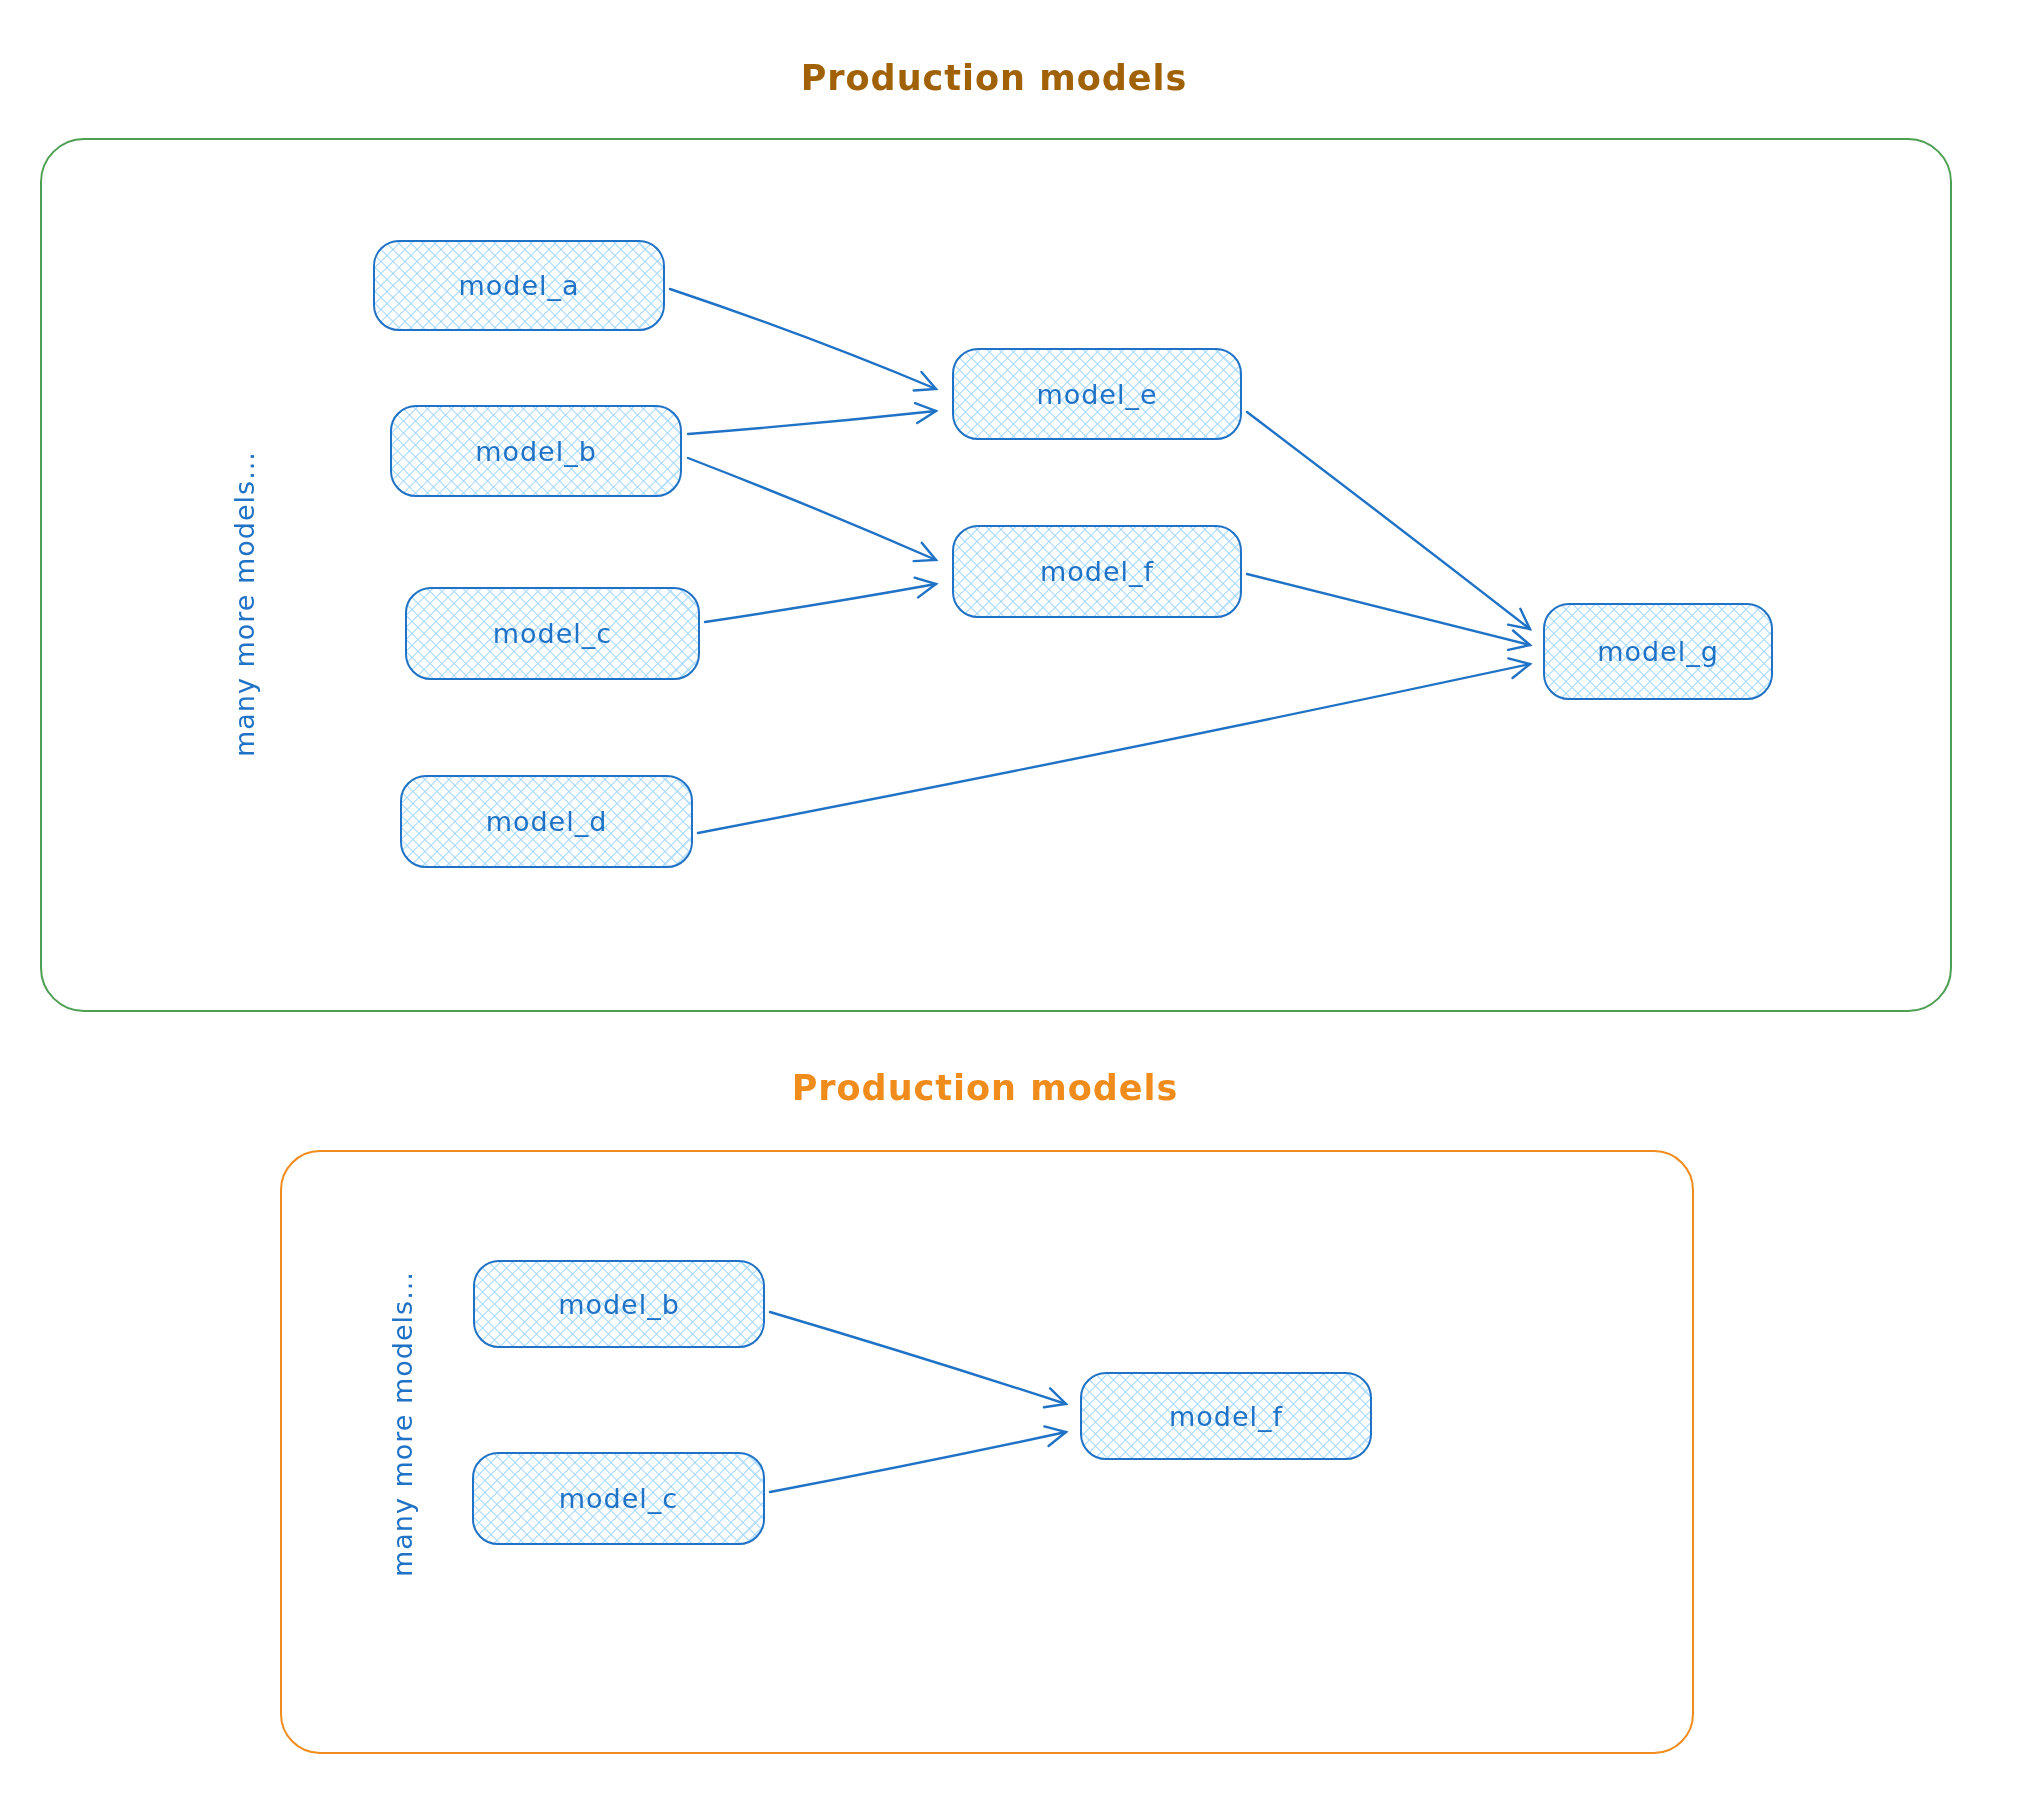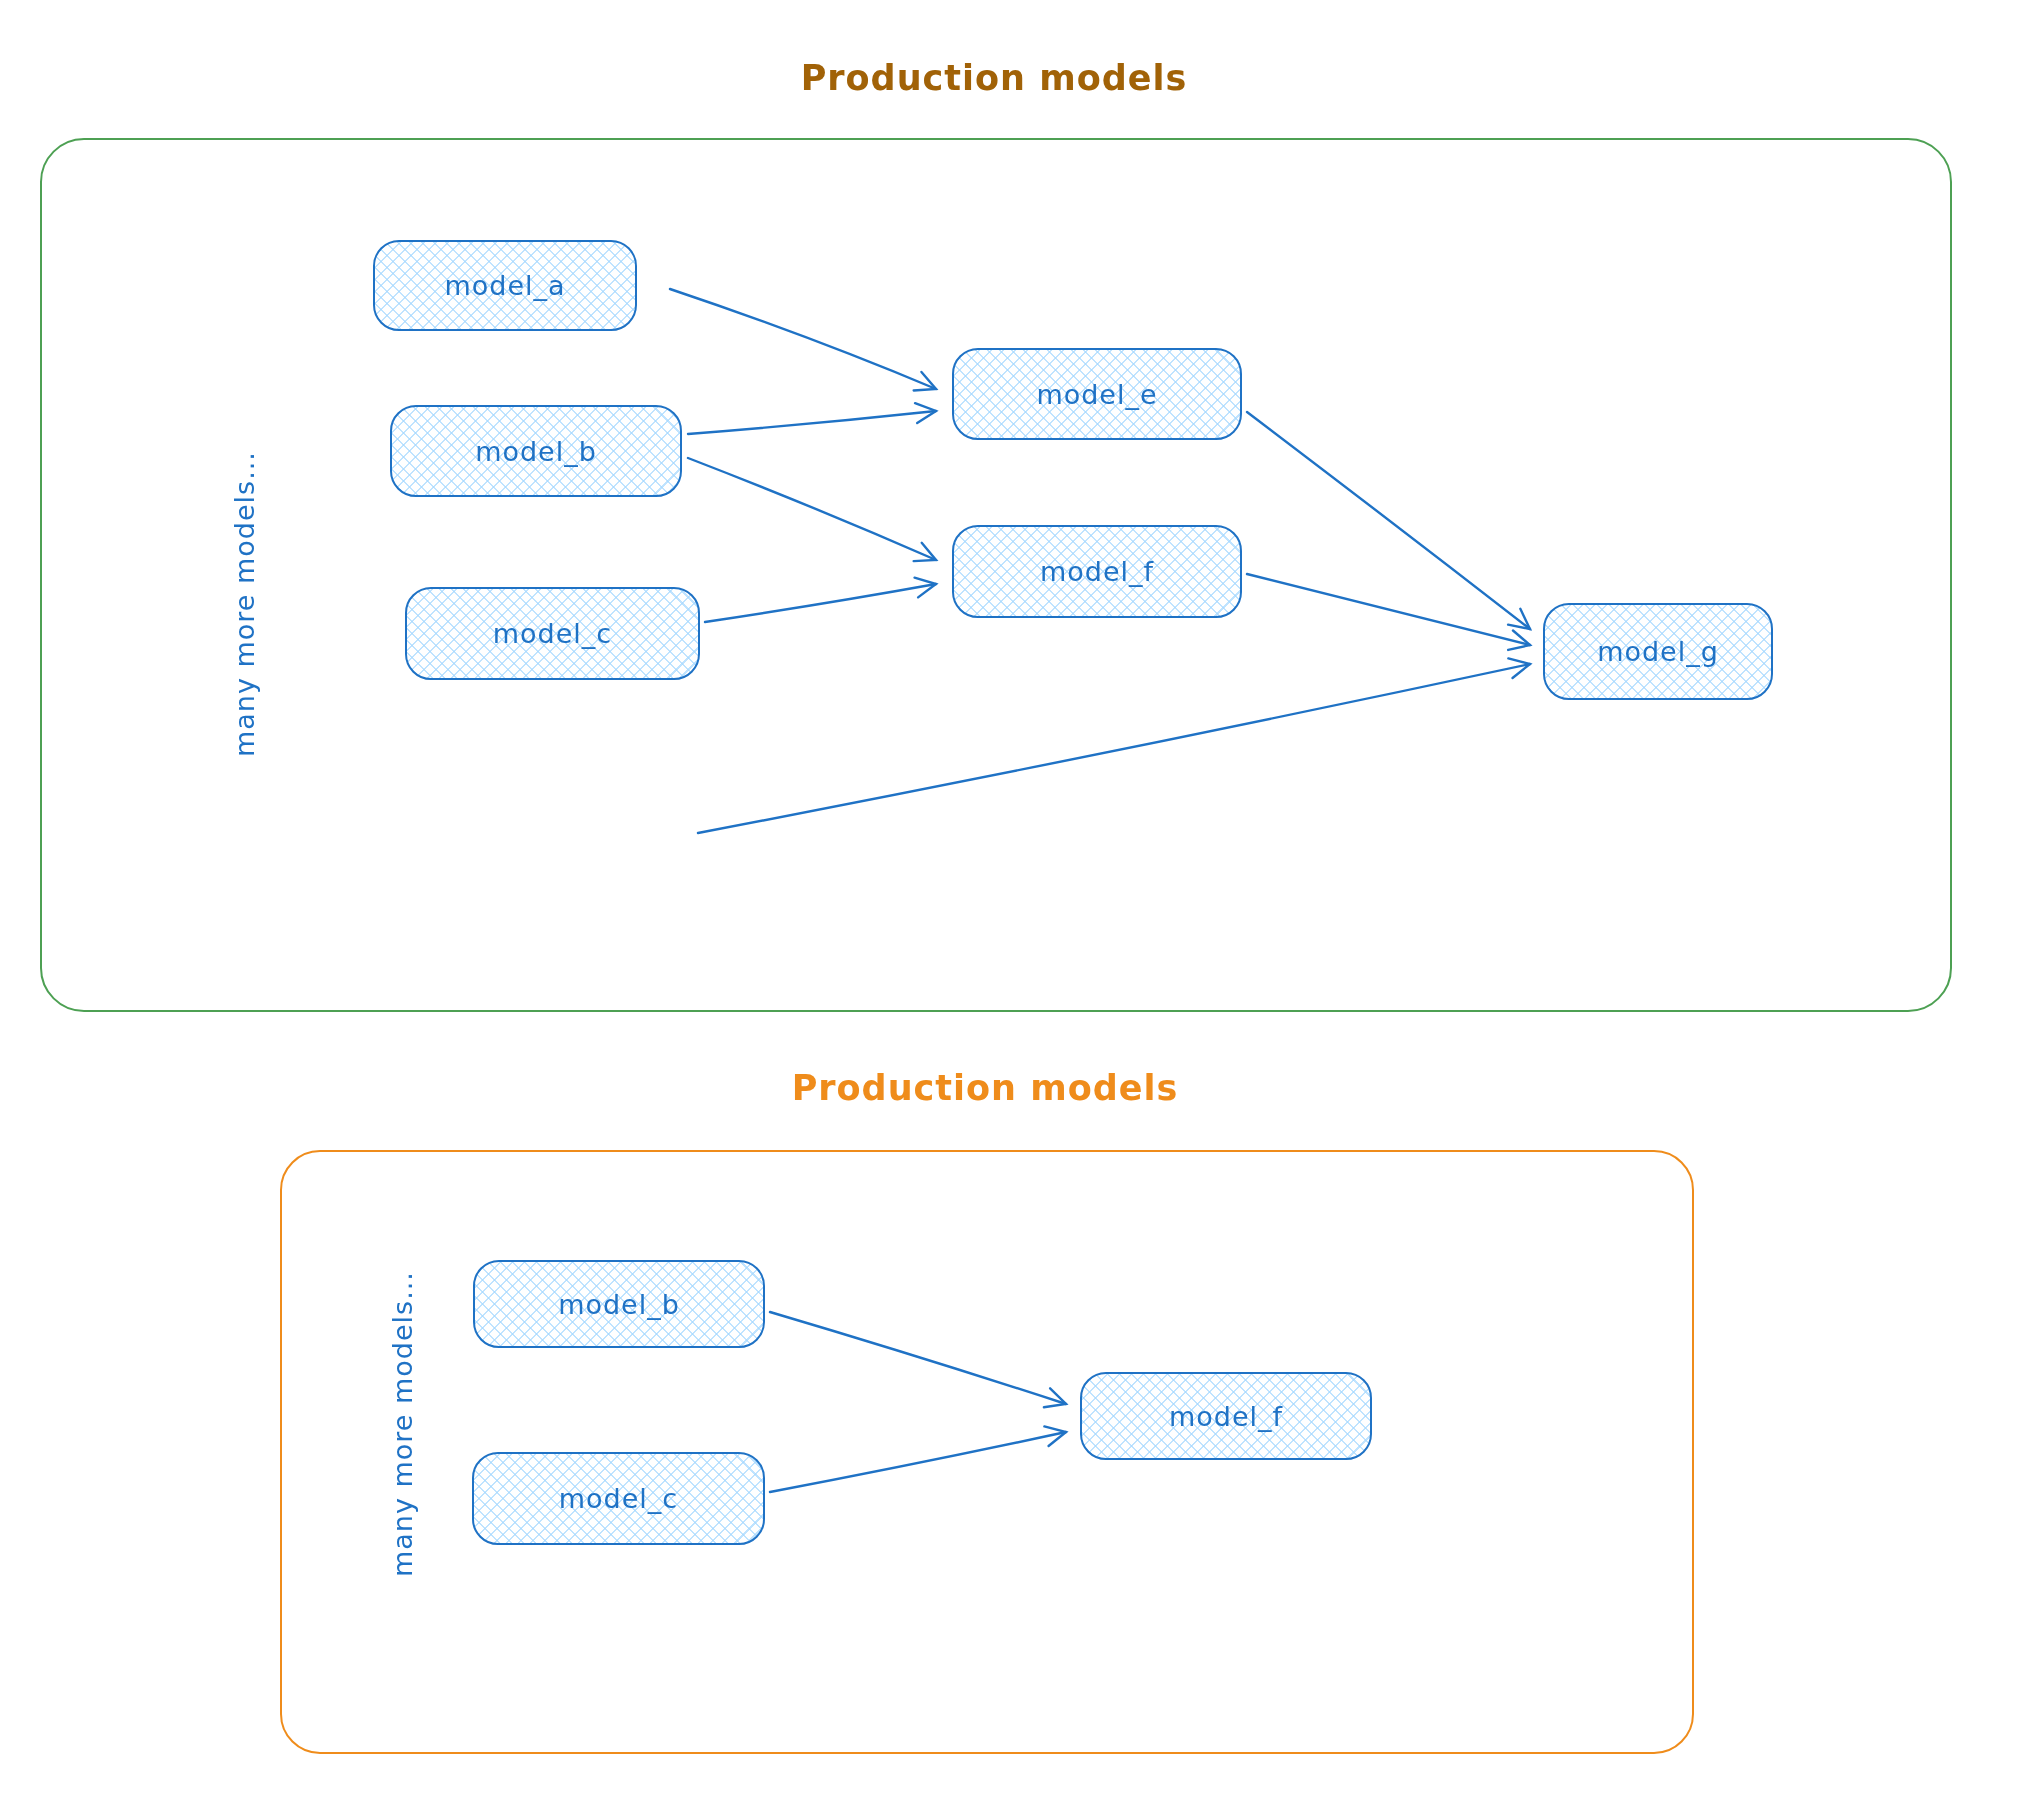--- a/index.html
+++ b/index.html
@@ -76,21 +76,21 @@
     color: #1f72c5;
     font-size: 27px;
     letter-spacing: 1px;
     background-color: #ffffff;
     background-image:
       repeating-linear-gradient(45deg,  rgba(165,216,255,0.70) 0px, rgba(165,216,255,0.70) 1.7px, transparent 1.7px, transparent 8.5px),
       repeating-linear-gradient(135deg, rgba(165,216,255,0.70) 0px, rgba(165,216,255,0.70) 1.7px, transparent 1.7px, transparent 8.5px);
     box-sizing: border-box;
   }
 
-  .node.p-a { left: 373px; top: 240px; width: 264px; height: 91px; }
+  .node.p-a { left: 373px; top: 240px; width: 292px; height: 91px; }
   .node.p-b { left: 390px; top: 405px; width: 292px; height: 92px; }
   .node.p-c { left: 405px; top: 587px; width: 295px; height: 93px; }
   .node.p-d { left: 400px; top: 775px; width: 293px; height: 93px; }
   .node.p-e { left: 952px; top: 348px; width: 290px; height: 92px; }
   .node.p-f { left: 952px; top: 525px; width: 290px; height: 93px; }
   .node.p-g { left: 1543px; top: 603px; width: 230px; height: 97px; }
 
   .node.d-b { left: 473px;  top: 1260px; width: 292px; height: 88px; }
   .node.d-c { left: 472px;  top: 1452px; width: 293px; height: 93px; }
   .node.d-f { left: 1080px; top: 1372px; width: 292px; height: 88px; }
@@ -121,20 +121,23 @@
   <div class="side-label production">many more models...</div>
 
   <div class="node p-a">
     <span>model_a</span>
   </div>
   <div class="node p-b">
     <span>model_b</span>
   </div>
   <div class="node p-c">
     <span>model_c</span>
+  </div>
+  <div class="node p-d">
+    <span>model_d</span>
   </div>
   <div class="node p-e">
     <span>model_e</span>
   </div>
   <div class="node p-f">
     <span>model_f</span>
   </div>
   <div class="node p-g">
     <span>model_g</span>
   </div>

